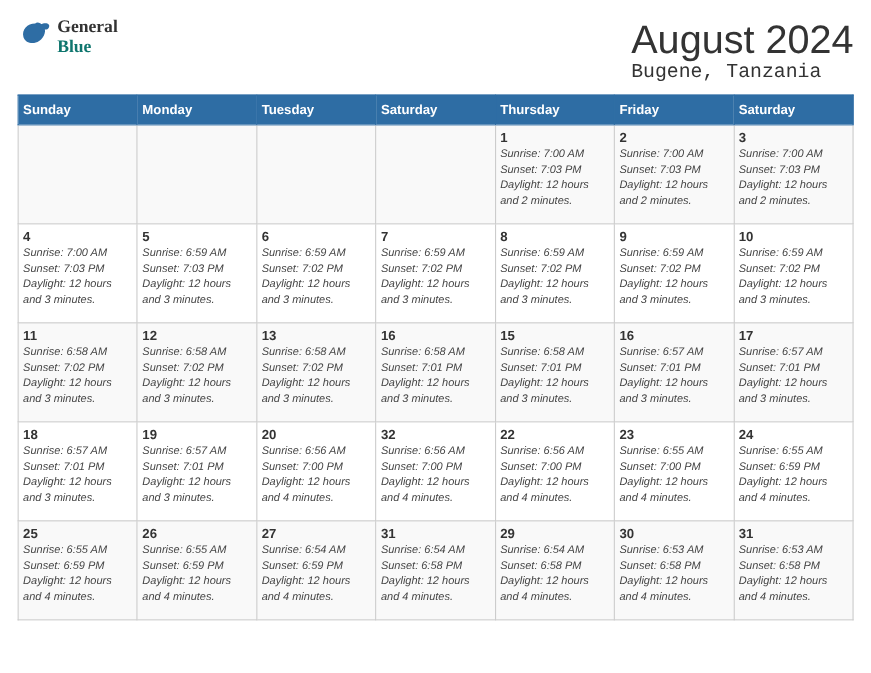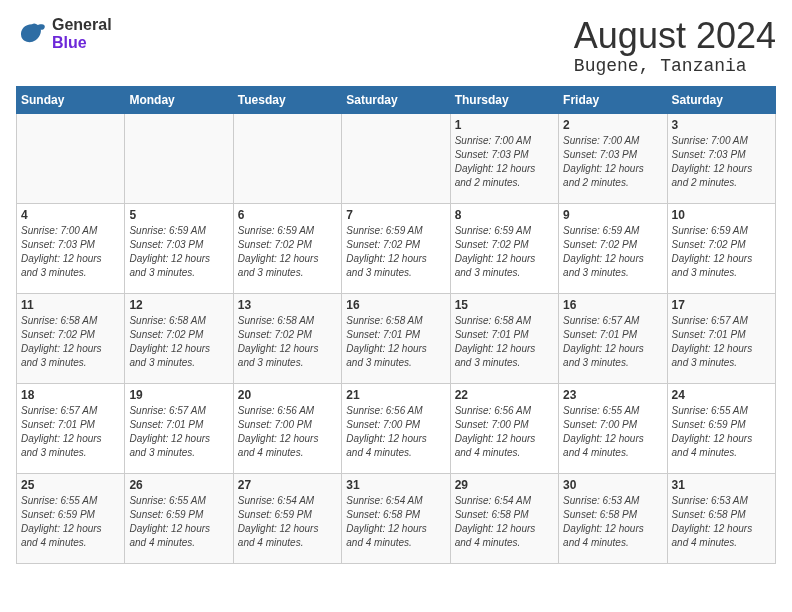--- a/index.html
+++ b/index.html
@@ -11,22 +11,23 @@
       padding: 16px;
     }
     .header {
       display: flex;
       justify-content: space-between;
       align-items: flex-start;
       margin-bottom: 10px;
     }
     .logo {
       display: flex;
-      align-items: flex-end;
+      align-items: flex-start;
       gap: 4px;
+      font-family: Liberation Serif, serif;
     }
     .logo-bird {
       width: 32px;
       height: 32px;
     }
     .title-block {
     }
     .title-block h1 {
       font-size: 36px;
       font-weight: normal;
@@ -87,21 +88,21 @@
 <body>
 
 <div class="header">
   <div class="logo">
     <svg class="logo-bird" viewBox="0 0 36 36">
       <path d="M18 6 C10 6, 4 12, 6 20 C8 26, 16 28, 22 24 C28 20, 30 12, 26 8 C23 5, 20 4, 18 6Z" fill="#2e6da4"></path>
       <path d="M22 8 C28 4, 34 6, 32 10 C30 14, 24 12, 22 8Z" fill="#2e6da4"></path>
     </svg>
     <div style="line-height:1.1">
       <div style="font-size:16px;font-weight:bold;color:#333;">General</div>
-      <div style="font-size:16px;font-weight:bold;color:#6d28d9;">Blue</div>
+      <div style="font-size:16px;font-weight:bold;color:#0f766e;">Blue</div>
     </div>
   </div>
   <div class="title-block">
     <h1>August 2024</h1>
     <h2>Bugene, Tanzania</h2>
   </div>
 </div>
 
 <table>
   <thead>
@@ -201,21 +202,21 @@
         </td>
         <td>
           <span class="day-num">19</span>
           <div class="day-info">Sunrise: 6:57 AM<br>Sunset: 7:01 PM<br>Daylight: 12 hours and 3 minutes.</div>
         </td>
         <td>
           <span class="day-num">20</span>
           <div class="day-info">Sunrise: 6:56 AM<br>Sunset: 7:00 PM<br>Daylight: 12 hours and 4 minutes.</div>
         </td>
         <td>
-          <span class="day-num">21</span>
+          <span class="day-num">32</span>
           <div class="day-info">Sunrise: 6:56 AM<br>Sunset: 7:00 PM<br>Daylight: 12 hours and 4 minutes.</div>
         </td>
         <td>
           <span class="day-num">22</span>
           <div class="day-info">Sunrise: 6:56 AM<br>Sunset: 7:00 PM<br>Daylight: 12 hours and 4 minutes.</div>
         </td>
         <td>
           <span class="day-num">23</span>
           <div class="day-info">Sunrise: 6:55 AM<br>Sunset: 7:00 PM<br>Daylight: 12 hours and 4 minutes.</div>
         </td>

